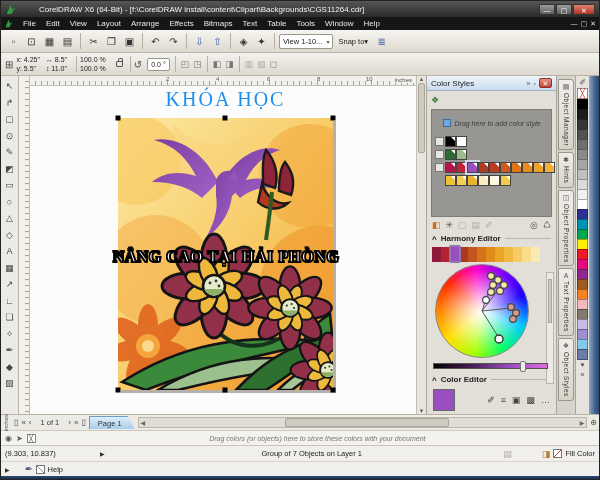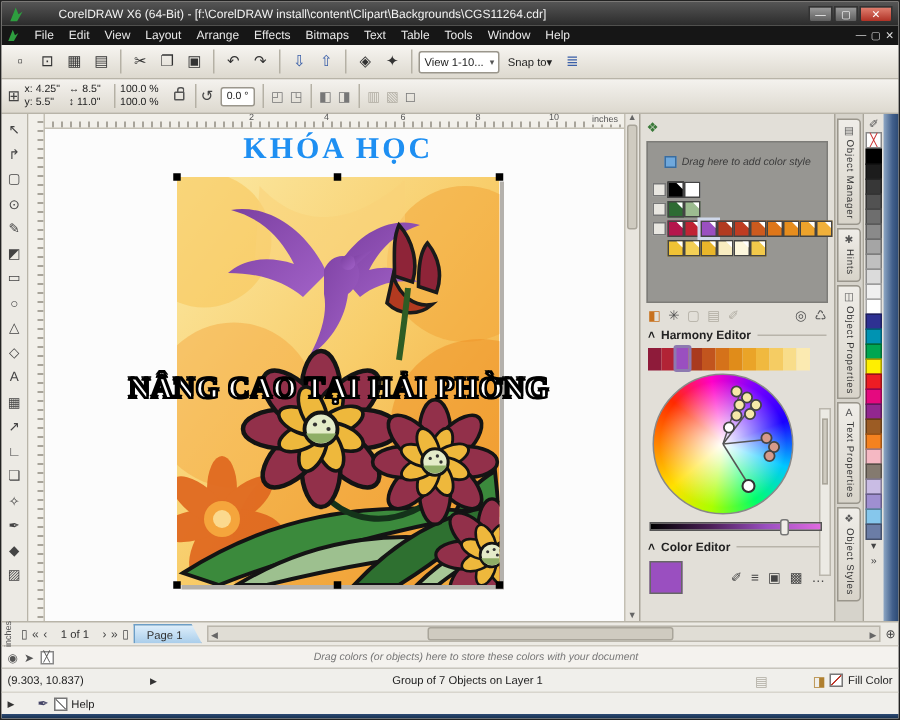--- a/index.html
+++ b/index.html
@@ -39,22 +39,22 @@
   .main{flex:1;display:flex;min-height:0;}
   .toolbox{width:18px;background:#eceae4;border-right:1px solid #b8b4a8;display:flex;flex-direction:column;align-items:center;padding-top:2px;flex:none;}
   .tool{width:15px;height:16.5px;font-size:9px;line-height:16px;text-align:center;color:#444;}
   .vruler{width:11px;background:#f2f0ea;border-right:1px solid #c4c0b4;flex:none;background-image:repeating-linear-gradient(to bottom,transparent 0,transparent 5px,#a8a49a 5px,#a8a49a 6px);background-size:4px 6px;background-repeat:repeat-y;background-position:right 0;}
   .canvas-col{flex:1;display:flex;flex-direction:column;min-width:0;}
   .hruler{height:10px;background:#f2f0ea;border-bottom:1px solid #c4c0b4;position:relative;background-image:repeating-linear-gradient(to right,transparent 0,transparent 5px,#a8a49a 5px,#a8a49a 6px);background-size:6px 4px;background-repeat:repeat-x;background-position:0 bottom;}
   .rnum{position:absolute;top:0;font-size:6px;color:#555;}
   .runit{position:absolute;right:2px;top:1px;font-size:6px;color:#555;background:#f2f0ea;padding:0 2px;}
   .canvas{flex:1;position:relative;background:#fcfcfc;overflow:hidden;}
   .artwork{position:absolute;left:88px;top:32px;width:215px;height:272px;box-shadow:3px 3px 0 rgba(120,115,105,.55);}
-  .heading{position:absolute;left:58px;top:2px;width:275px;text-align:center;font-family:"Liberation Serif",serif;font-weight:bold;font-size:20px;letter-spacing:2px;}
-  .overlay-text{position:absolute;left:20px;top:162px;width:352px;text-align:center;font-family:"Liberation Serif",serif;font-weight:bold;font-size:20px;color:#fff;letter-spacing:.5px;-webkit-text-stroke:1.4px #000;text-shadow:1px 1px 0 #000,-1px -1px 0 #000,1px -1px 0 #000,-1px 1px 0 #000;}
+  .heading{position:absolute;left:58px;top:2px;width:275px;text-align:center;font-family:"Liberation Serif",serif;font-weight:normal;font-size:20px;letter-spacing:2px;}
+  .overlay-text{position:absolute;left:20px;top:162px;width:352px;text-align:center;font-family:"Liberation Serif",serif;font-weight:bold;font-size:16px;color:#fff;letter-spacing:.5px;-webkit-text-stroke:1.4px #000;text-shadow:1px 1px 0 #000,-1px -1px 0 #000,1px -1px 0 #000,-1px 1px 0 #000;}
   .phone{position:absolute;left:88px;top:308px;width:215px;text-align:center;font-family:"Liberation Serif",serif;font-weight:bold;font-size:13px;color:#111;}
   .handle{position:absolute;width:5px;height:5px;background:#000;transform:translate(-50%,-50%);}
   .vscroll{width:10px;background:#e8e5de;border-left:1px solid #c4c0b4;flex:none;display:flex;flex-direction:column;font-size:6px;color:#666;text-align:center;}
   .vscroll .thumb{height:70px;background:#cfcbc0;border:1px solid #a9a59a;border-radius:2px;margin:1px;}
   
   .docker{width:130px;background:#e2dfd8;border-left:1px solid #a9a59a;flex:none;display:flex;flex-direction:column;font-size:8px;position:relative;}
   .dheader{height:15px;background:linear-gradient(#eef4fa,#c9dcee);border-bottom:1px solid #9db4c8;display:flex;align-items:center;padding:0 4px;}
   .dheader .dtitle{flex:1;font-size:8px;color:#222;}
   .dhbtn{font-size:7px;color:#456;margin-left:3px;}
   .dhbtn.close{background:linear-gradient(#e89084,#c24437);color:#fff;border:1px solid #8c2f26;border-radius:2px;width:13px;text-align:center;height:10px;line-height:10px;}
@@ -372,20 +372,26 @@
     </div>
 
     <div class="vscroll">
       <span>▲</span>
       <div class="thumb"></div>
       <div style="flex:1"></div>
       <span>▼</span>
     </div>
 
     <div class="docker">
+      <div class="dheader">
+        <span class="dtitle">Color Styles</span>
+        <span class="dhbtn">»</span>
+        <span class="dhbtn">▫</span>
+        <span class="dhbtn close">✕</span>
+      </div>
       <div class="stylerow">
         <span style="font-size:9px;color:#3a7a3a;">❖</span>
       </div>
       <div class="grayarea">
         <div class="draghint">
           <span class="dragicon"></span>
           <span>Drag here to add color style</span>
         </div>
         <div class="swrow">
           <div class="rowicon"></div>

